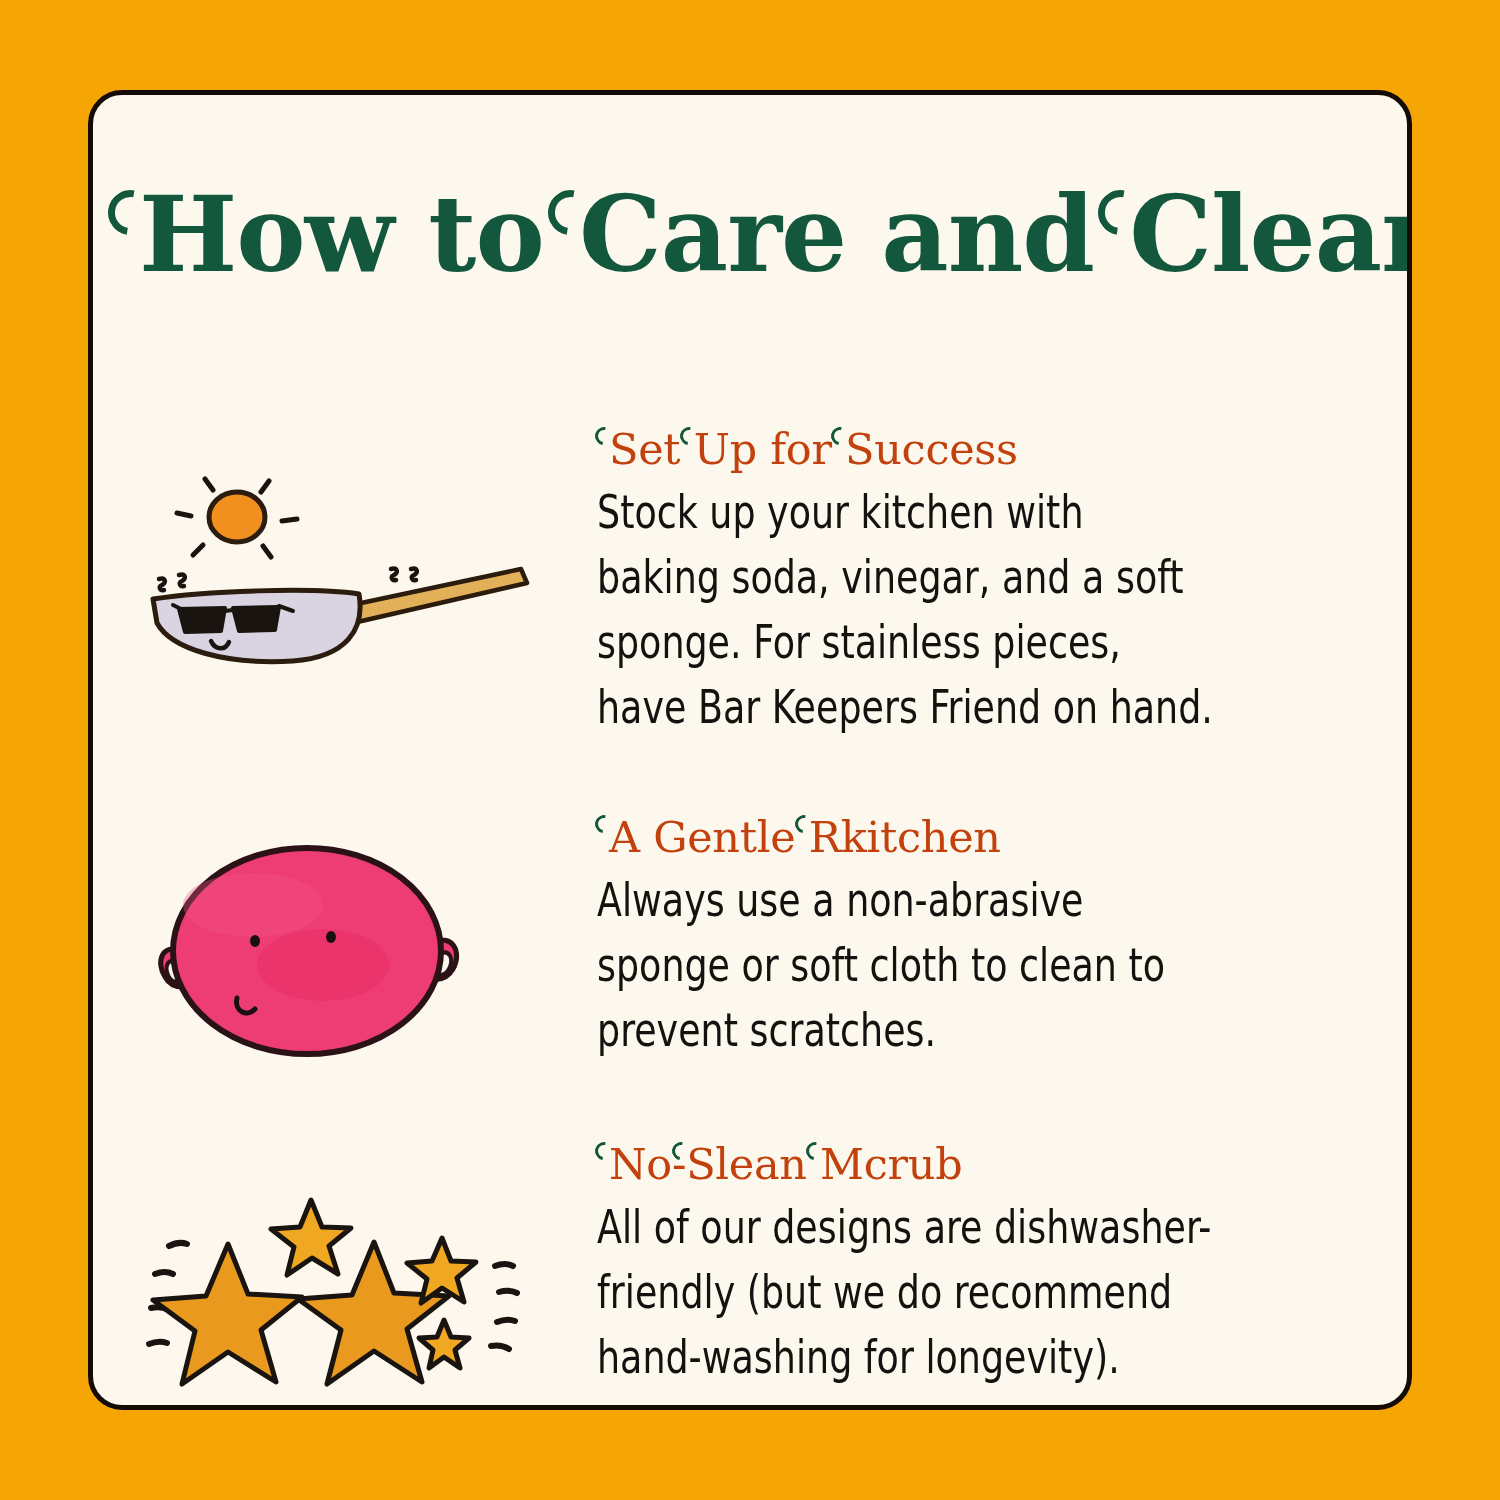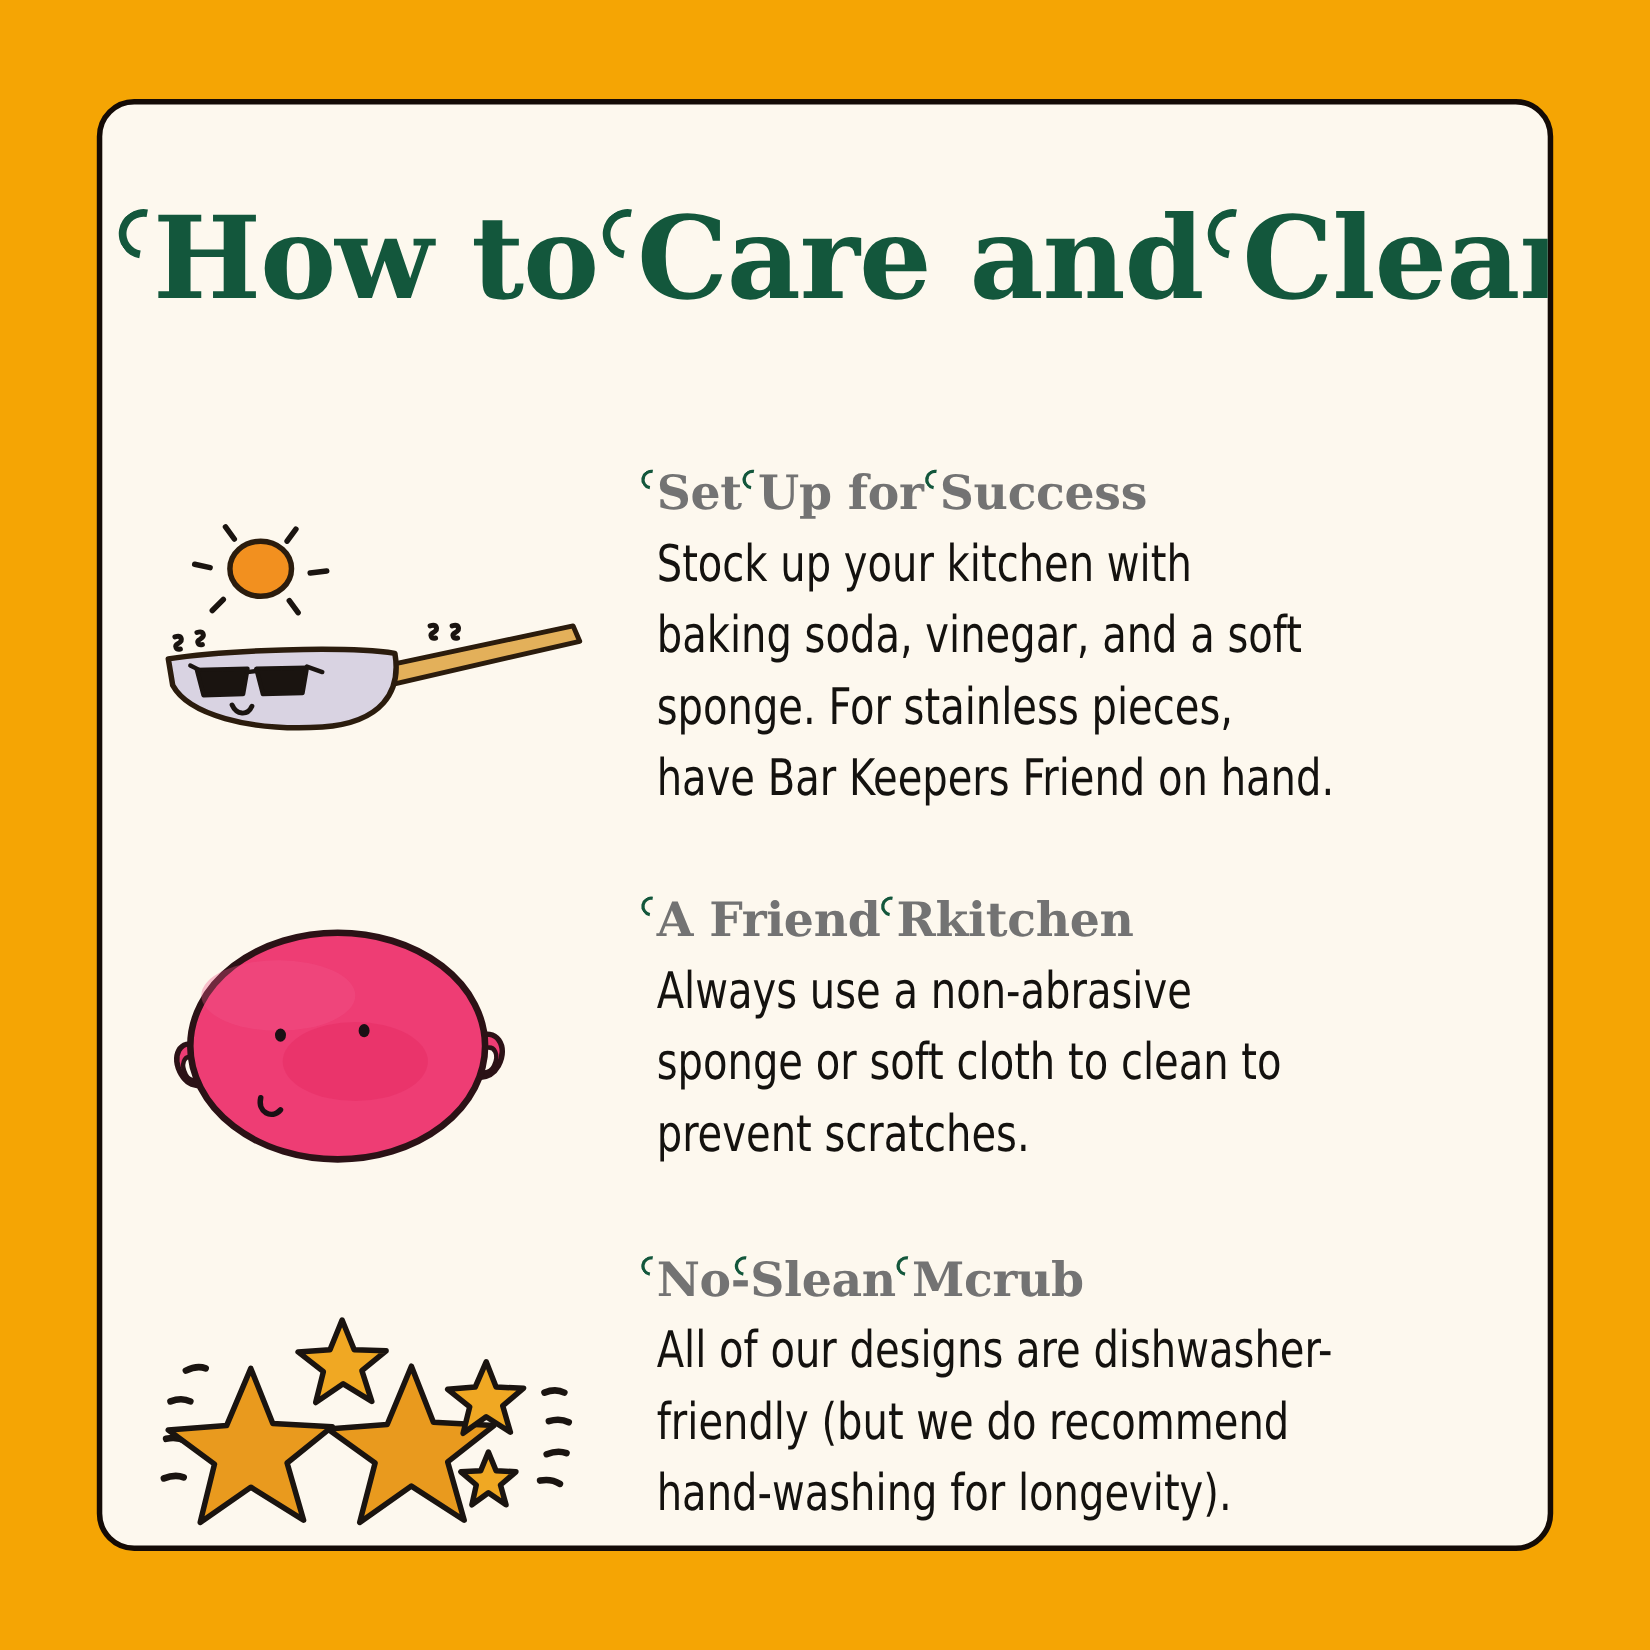--- a/index.html
+++ b/index.html
@@ -78,28 +78,29 @@
     height: 260px;
   }
   .care-row .copy {
     position: absolute;
     left: 504px;
     top: 0;
     width: 770px;
   }
 
   .care-heading {
-    color: #737373;
+    color: #c2410c;
     font-family: "DejaVu Serif", "Liberation Serif", serif;
-    font-weight: 700;
+    font-weight: 400;
     font-size: 43px;
     line-height: 1.15;
     letter-spacing: -0.3px;
     margin-bottom: 6px;
     white-space: nowrap;
+    margin-left: 12px;
   }
   .care-heading .swash {
     position: relative;
     display: inline-block;
   }
   .care-heading .swash::before {
     content: "";
     position: absolute;
     left: -0.32em;
     top: 0.05em;
@@ -212,21 +213,21 @@
         <ellipse cx="120" cy="82" rx="70" ry="32" fill="#F2558A" opacity="0.35"></ellipse>
 
         <ellipse cx="122" cy="118" rx="5" ry="6" fill="#1A1014"></ellipse>
         <ellipse cx="198" cy="114" rx="5" ry="6" fill="#1A1014"></ellipse>
 
         <path d="M104 175 c-3 13 10 20 18 11" stroke="#1A1014" stroke-width="5" fill="none" stroke-linecap="round"></path>
       </svg>
     </div>
 
     <div class="copy">
-      <div class="care-heading"><span class="swash">A</span><span> Friend </span><span class="swash">R</span><span>kitchen</span></div>
+      <div class="care-heading"><span class="swash">A</span><span> Gentle </span><span class="swash">R</span><span>kitchen</span></div>
       <div class="care-body">
         <div>Always use a non-abrasive</div>
         <div>sponge or soft cloth to clean to</div>
         <div>prevent scratches.</div>
       </div>
     </div>
   </section>
 
   <section class="care-row" id="row-3">
 

